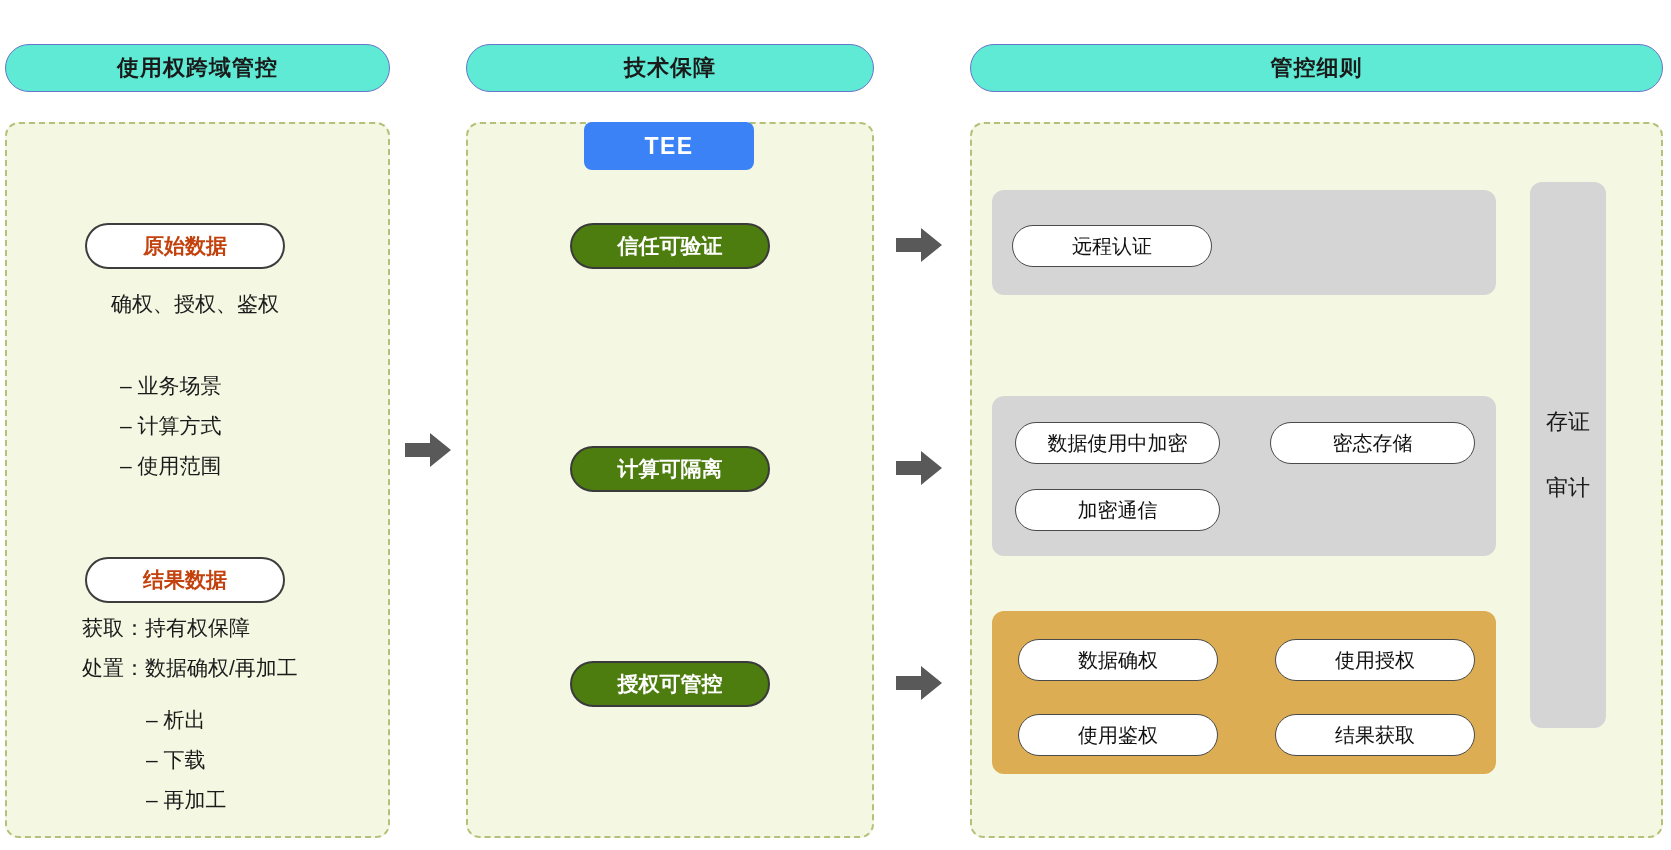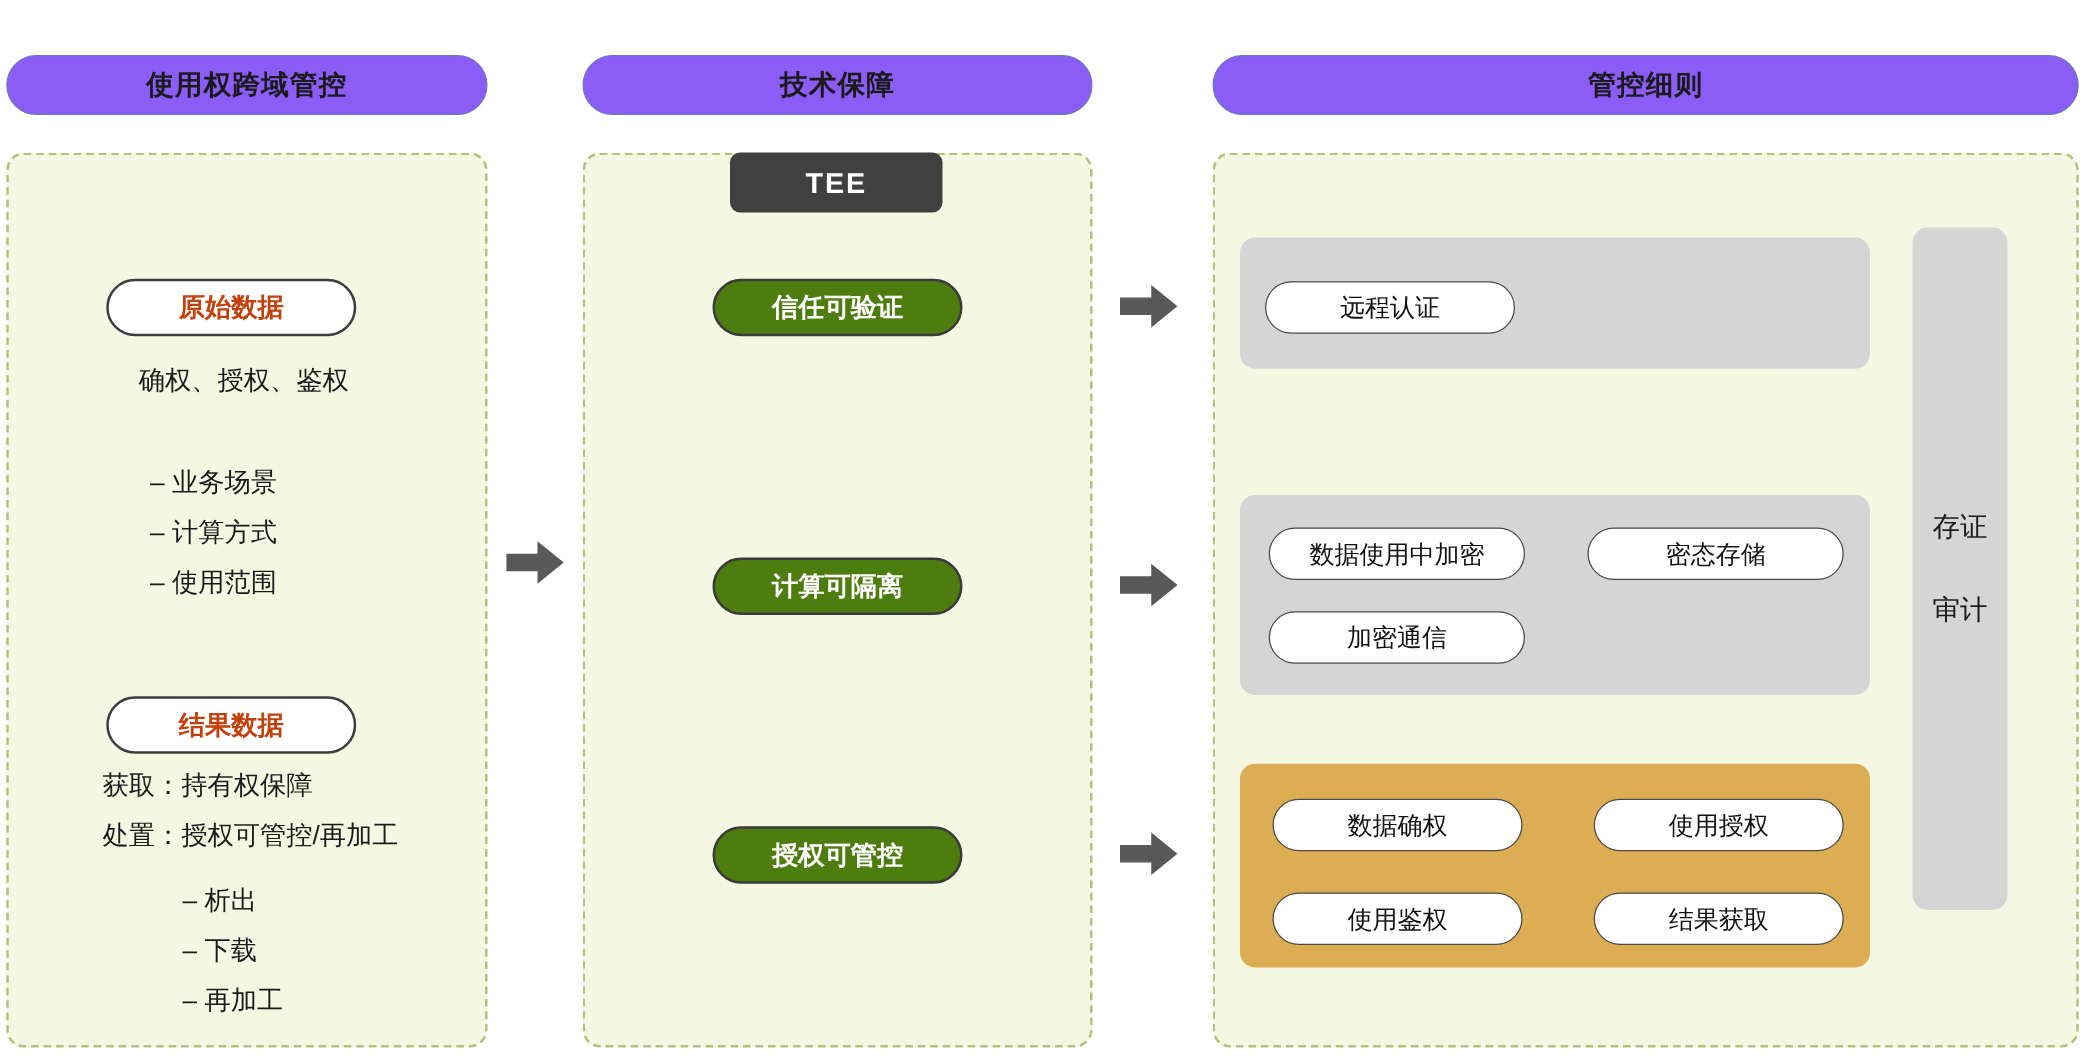--- a/index.html
+++ b/index.html
@@ -17,21 +17,21 @@
   #stage {
     position: relative;
     width: 1671px;
     height: 850px;
   }
 
   
   .col-header {
     position: absolute;
     height: 48px;
-    background: #8b5cf6;
+    background: #5eead4;
     border: 1.6px solid #6a74c9;
     border-radius: 24px;
     display: flex;
     align-items: center;
     justify-content: center;
     font-size: 22px;
     font-weight: bold;
     letter-spacing: 1px;
     color: #1a1a1a;
     box-sizing: border-box;
@@ -88,21 +88,21 @@
   #lt-b5        { left: 146px; top: 746px; }
   #lt-b6        { left: 146px; top: 786px; }
 
   
   #tee-badge {
     position: absolute;
     left: 584px;
     top: 122px;
     width: 170px;
     height: 48px;
-    background: #404040;
+    background: #3b82f6;
     border-radius: 8px;
     display: flex;
     align-items: center;
     justify-content: center;
     color: #ffffff;
     font-size: 23px;
     font-weight: bold;
     letter-spacing: 1.5px;
     box-sizing: border-box;
   }
@@ -210,21 +210,21 @@
   <div class="panel" id="panel-left"></div>
 
   <div class="outline-pill" id="pill-raw-data">原始数据</div>
   <div class="ltext" id="lt-rights">确权、授权、鉴权</div>
   <div class="ltext" id="lt-b1">– 业务场景</div>
   <div class="ltext" id="lt-b2">– 计算方式</div>
   <div class="ltext" id="lt-b3">– 使用范围</div>
 
   <div class="outline-pill" id="pill-result-data">结果数据</div>
   <div class="ltext" id="lt-acquire">获取：持有权保障</div>
-  <div class="ltext" id="lt-dispose">处置：授权可管控/再加工</div>
+  <div class="ltext" id="lt-dispose">处置：数据确权/再加工</div>
   <div class="ltext" id="lt-b4">– 析出</div>
   <div class="ltext" id="lt-b5">– 下载</div>
   <div class="ltext" id="lt-b6">– 再加工</div>
 
   <div class="panel" id="panel-mid"></div>
 
   <div id="tee-badge">TEE</div>
 
   <div class="blue-pill" id="bp-1">信任可验证</div>
   <div class="blue-pill" id="bp-2">计算可隔离</div>

